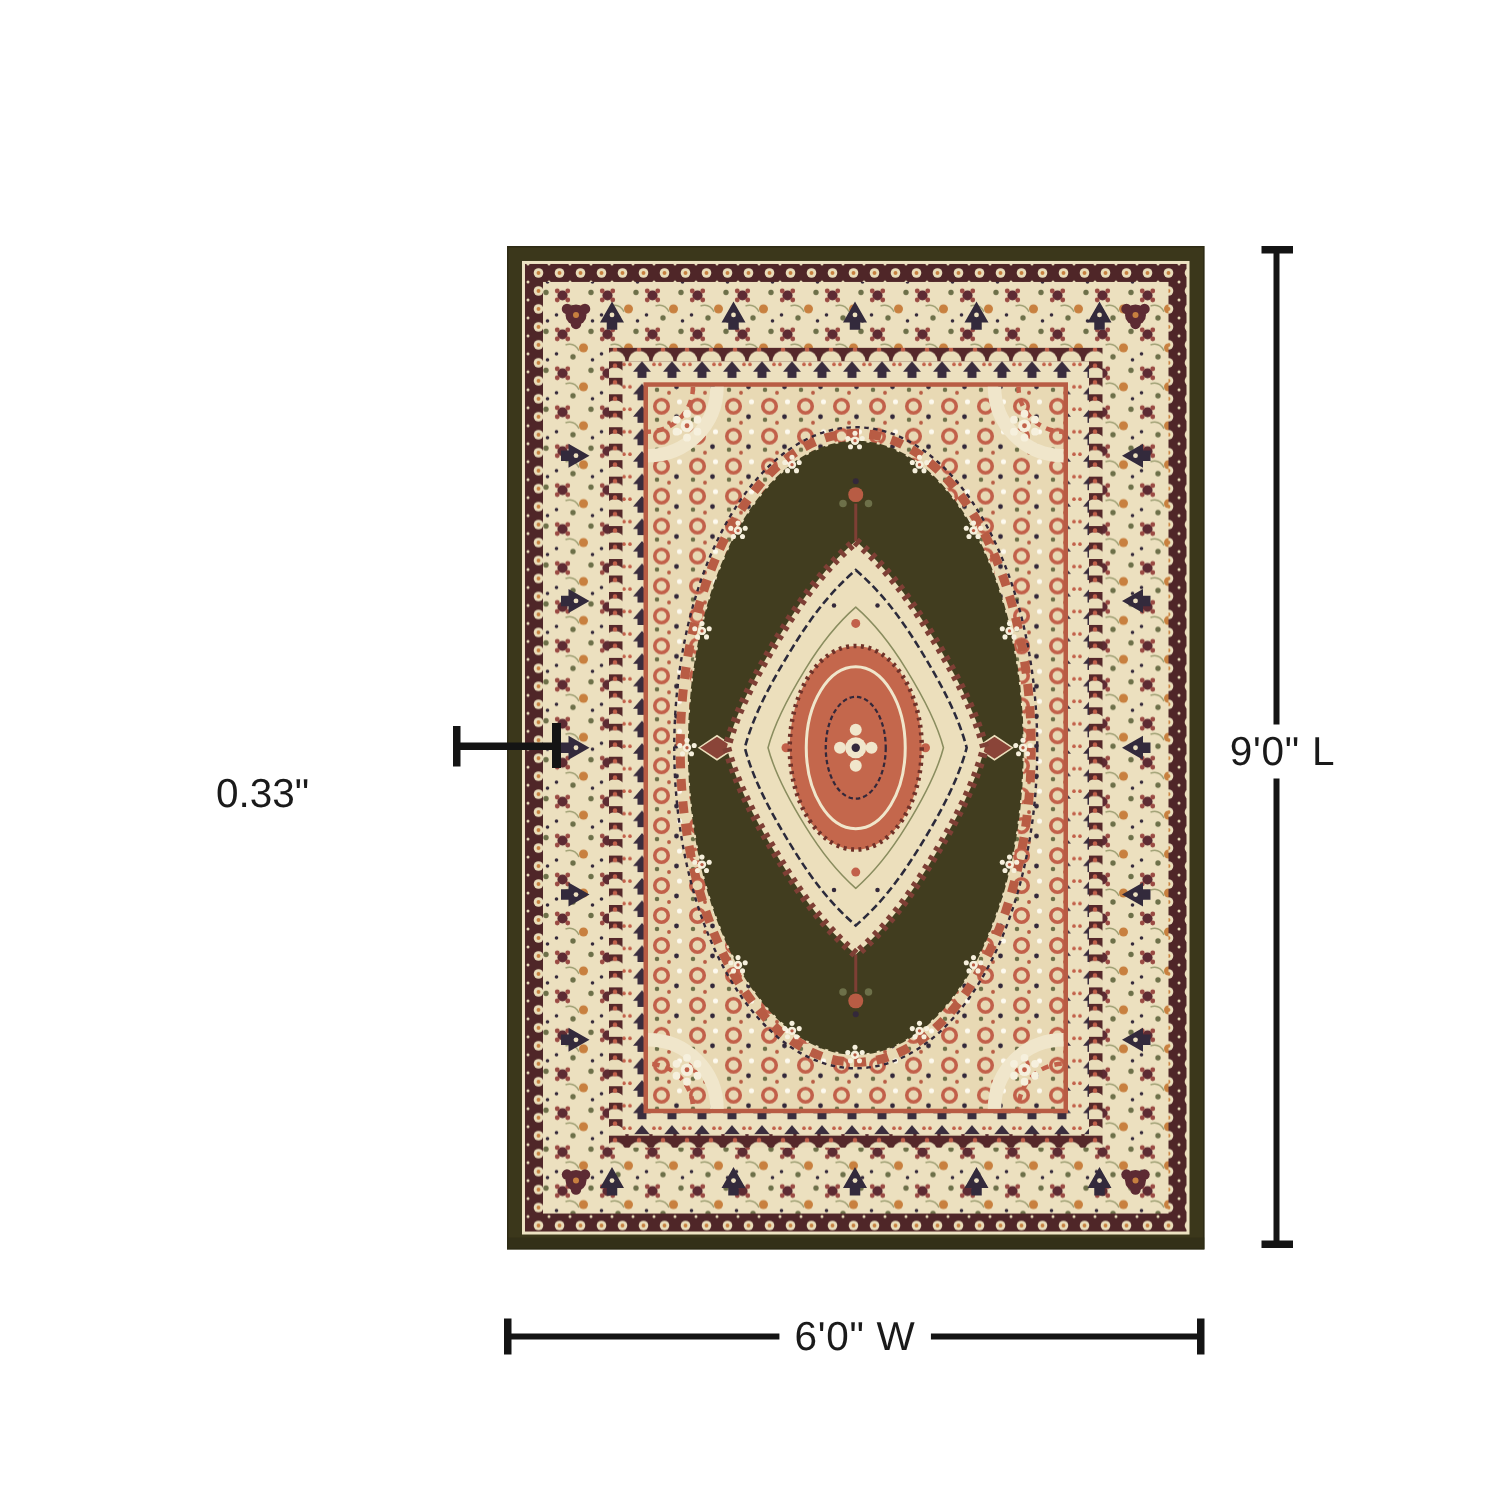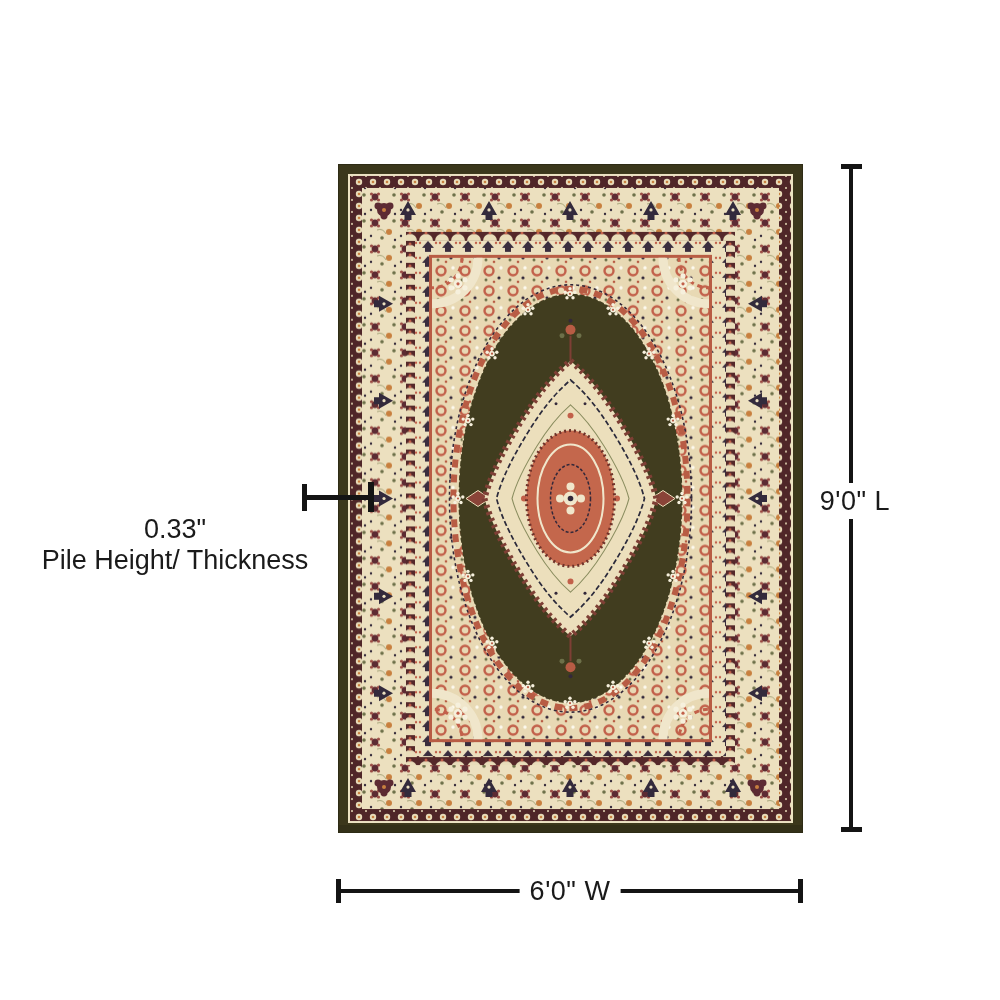--- a/index.html
+++ b/index.html
@@ -285,16 +285,15 @@
   <span class="dim-bar wid-line"></span>
   <span class="dim-bar wid-cap-left"></span>
   <span class="dim-bar wid-cap-right"></span>
   <span class="dim-label wid-label">6'0" W</span>
 
   <span class="dim-bar pile-line"></span>
   <span class="dim-bar pile-cap-left"></span>
   <span class="dim-bar pile-cap-right"></span>
   <div class="pile-text">
     <div>0.33"</div>
-    <div>Pile Height/ Thickness</div>
   </div>
 
 </div>
 
 </body></html>

